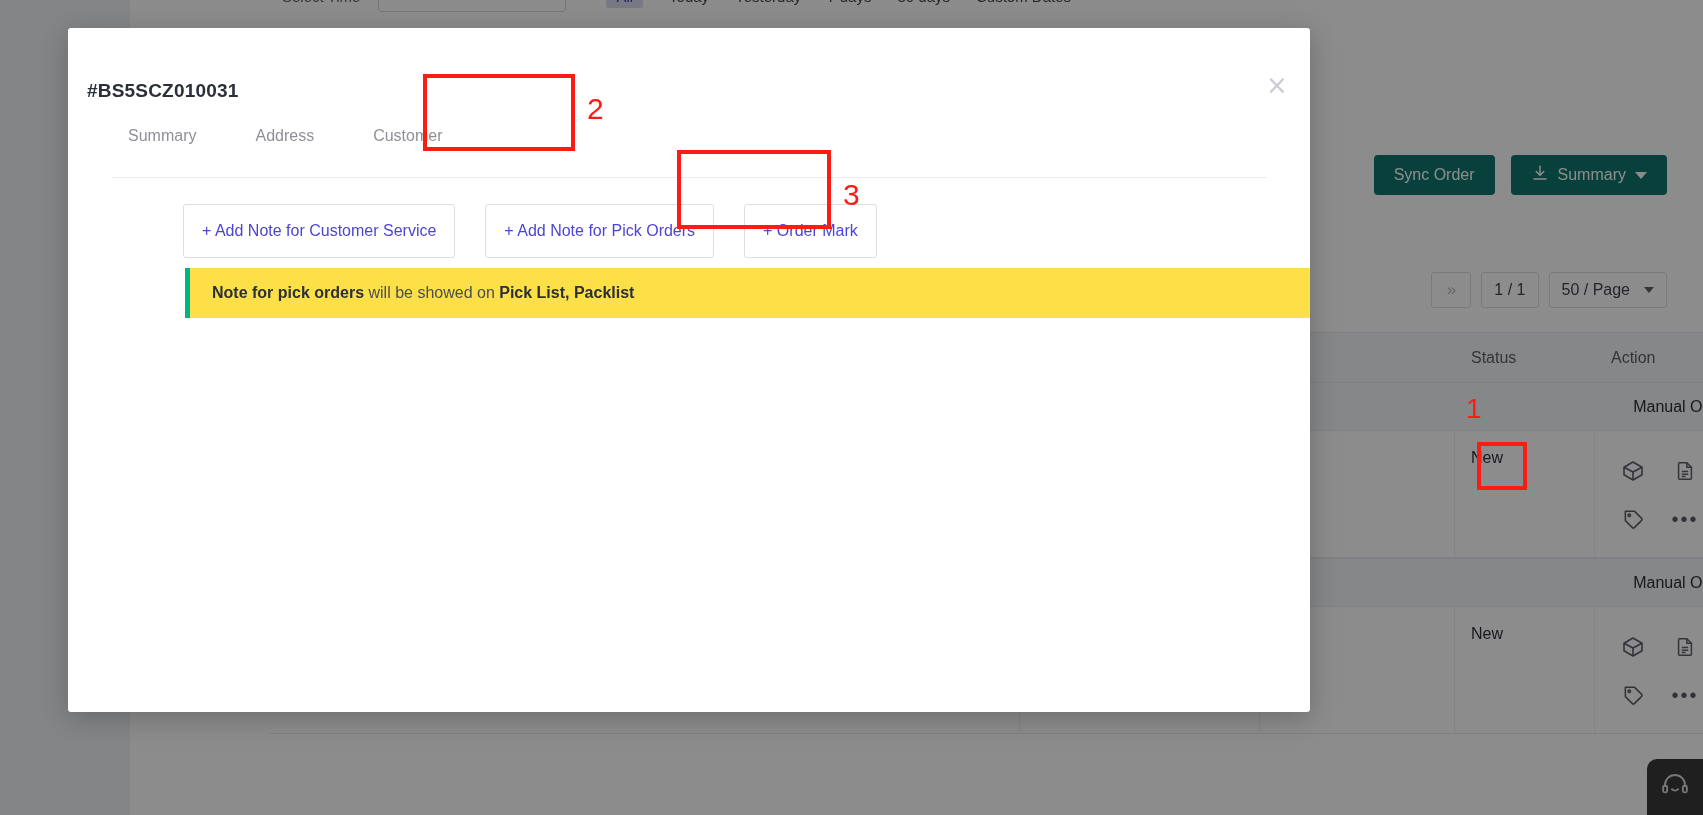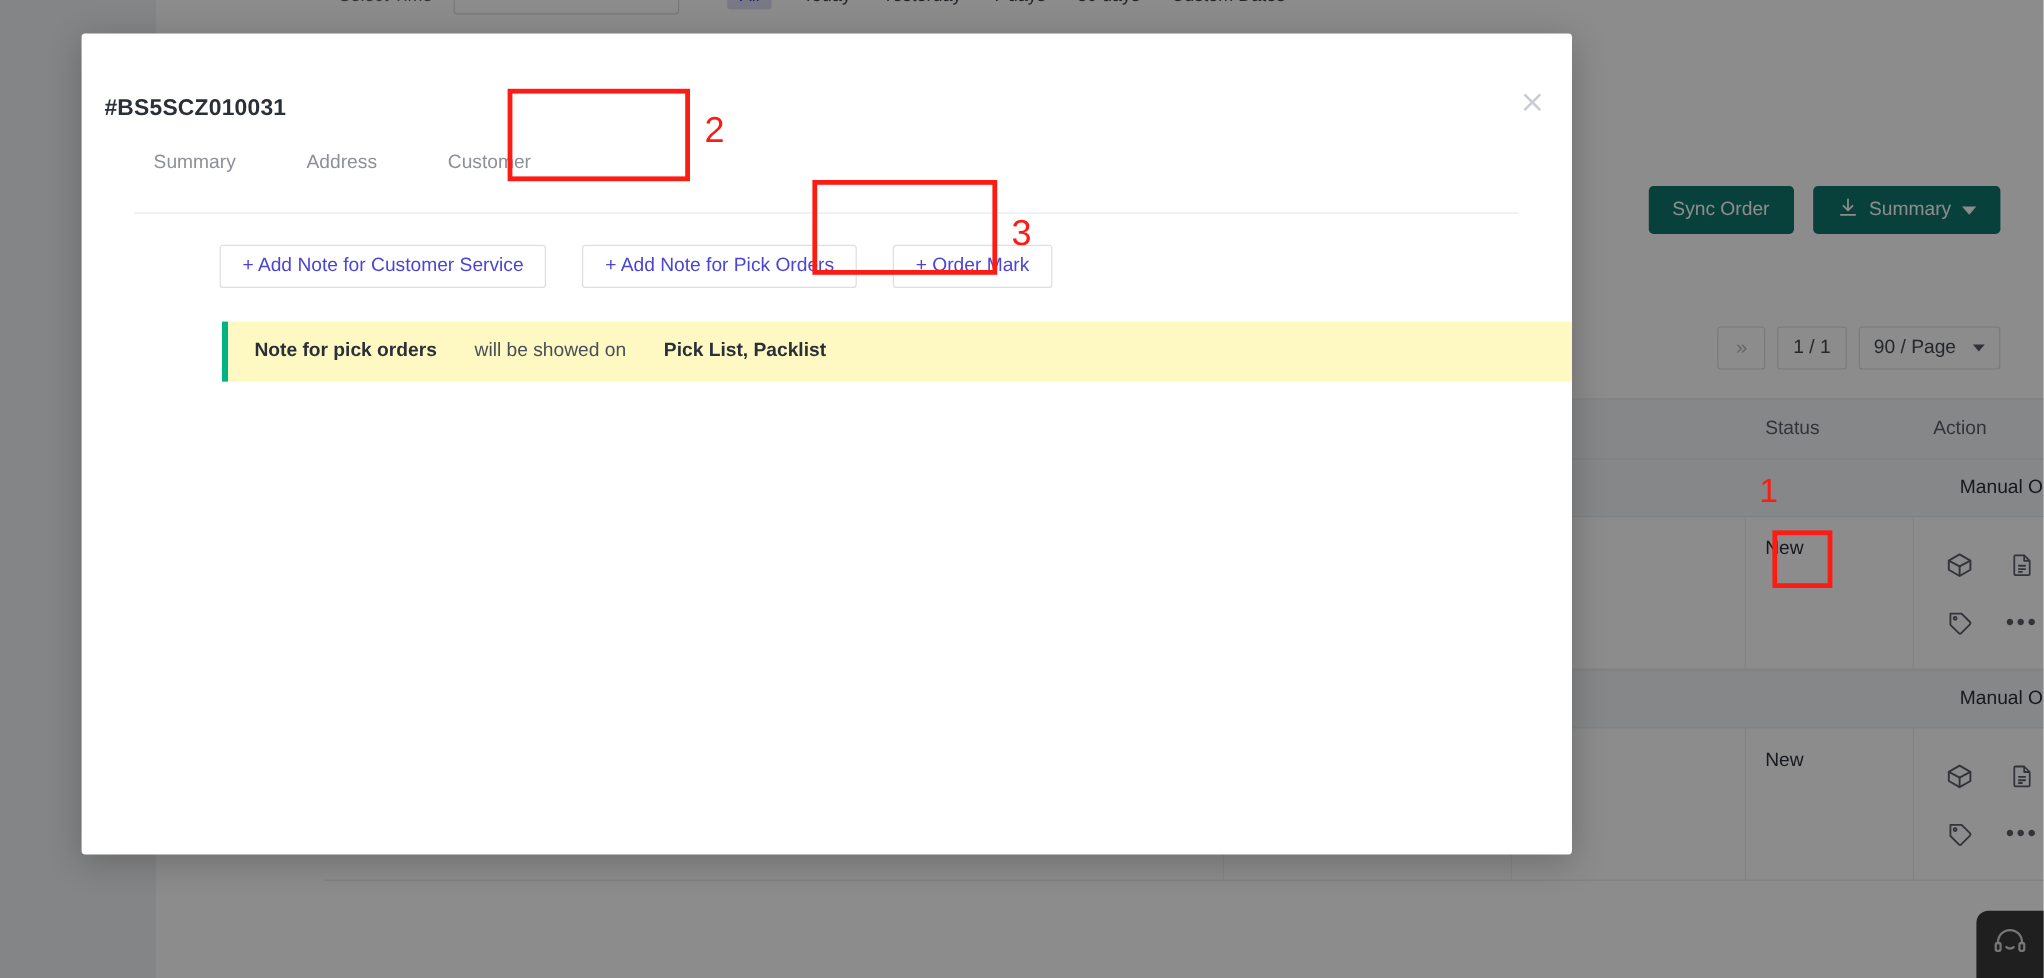--- a/index.html
+++ b/index.html
@@ -255,43 +255,42 @@
     height: 4px;
     background: #3b36c4;
   }
 
   .note-buttons {
     position: absolute;
     left: 115px; top: 176px;
     display: flex; gap: 30px;
   }
   .note-btn {
-    height: 36px;
+    height: 54px;
     border: 1px solid #dcdee3;
     border-radius: 3px;
     background: #ffffff;
     color: #4b45d6;
     font-size: 16px;
     font-family: "Liberation Sans", sans-serif;
     padding: 0 18px;
     display: flex; align-items: center;
     white-space: nowrap;
   }
 
   .info-banner {
     position: absolute;
     left: 117px; top: 240px;
     width: 1146px; height: 50px;
-    background: #fef9c3;
+    background: #fde047;
     border-left: 5px solid #00b386;
     display: flex; align-items: center;
     padding-left: 22px;
     font-size: 16px;
     color: #4a4e58;
-    gap: 27px;
   }
   .info-banner b { color: #2b2f38; font-weight: bold; }
   .info-banner .seg { white-space: pre; }
 
   
   .anno-box {
     position: absolute;
     border: 4px solid #fc1c14;
     pointer-events: none;
   }
@@ -342,21 +341,21 @@
         </span>
         <span>Summary</span>
         <span class="caret-down"></span>
       </button>
     </div>
 
     <div class="bg-pager">
       <div class="pager-box arrow">»</div>
       <div class="pager-box">1 / 1</div>
       <div class="pager-box select">
-        <span>90 / Page</span>
+        <span>50 / Page</span>
         <span class="caret-sm"></span>
       </div>
     </div>
 
     <div class="bg-table">
       <div class="bg-thead">
         <div class="th c-item">Item</div>
         <div class="th c-cust">Customer</div>
         <div class="th c-total">Total</div>
         <div class="th c-status">Status</div>

